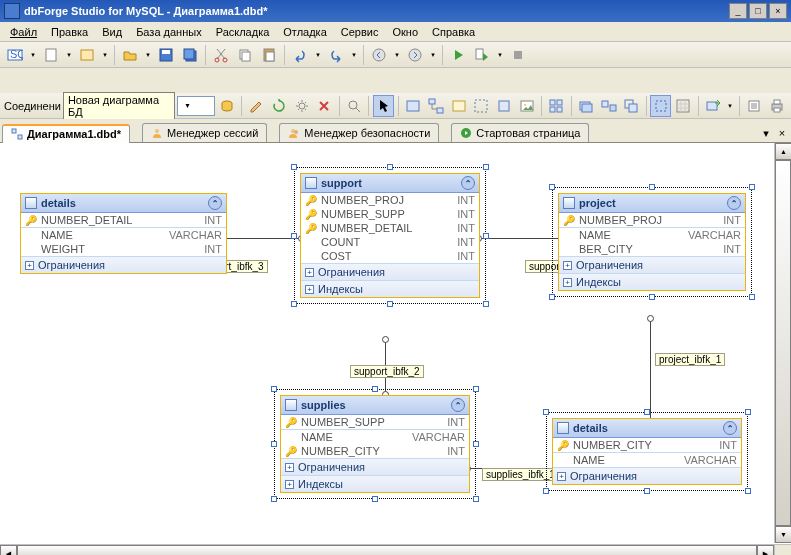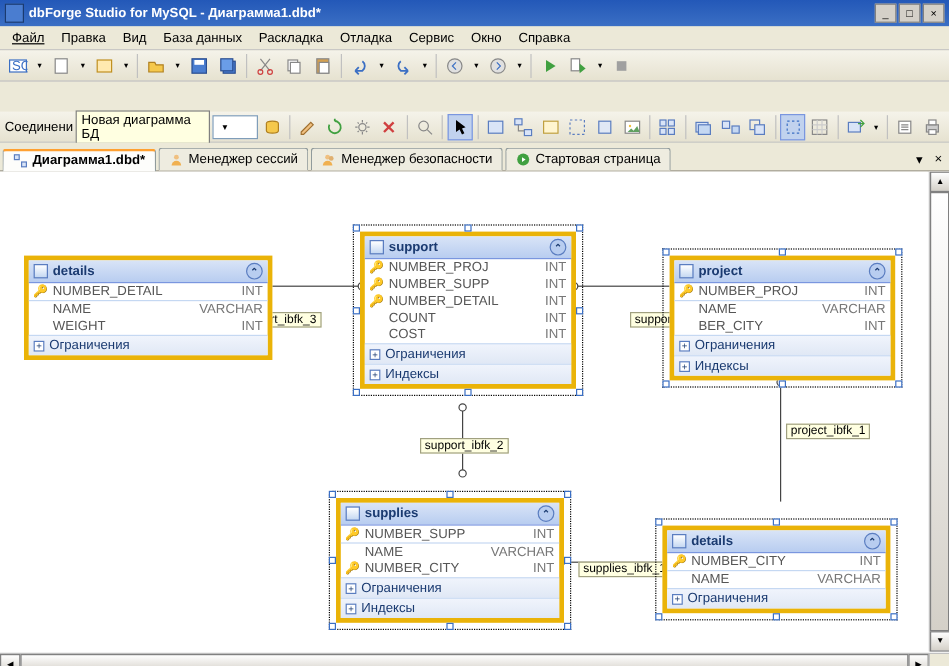--- a/index.html
+++ b/index.html
@@ -19,29 +19,29 @@
 .tbtn { width: 22px; height: 22px; display: flex; align-items: center; justify-content: center; cursor: default; border: 1px solid transparent; }
 .tsep { width: 1px; height: 20px; background: #c0c0c0; margin: 0 2px; }
 .tdrop { width: 10px; display: flex; align-items: center; justify-content: center; font-size: 7px; }
 
 .toolbar2 { background: linear-gradient(#f5f3ea,#e6e2d0); height: 26px; display: flex; align-items: center; padding: 0 4px; gap: 2px; border-bottom: 1px solid #c0c0c0; margin-top: 25px; }
 .combo { height: 20px; background: #fff; border: 1px solid #7f9db9; padding: 0 4px; display: flex; align-items: center; }
 .combo.arrow::after { content: "▾"; margin-left: 4px; font-size: 8px; }
 .hint-label { background: #ffffe1; border: 1px solid #808080; padding: 1px 4px; }
 
 .tabstrip { background: #ece9d8; height: 24px; display: flex; align-items: flex-end; padding: 0 2px; border-bottom: 1px solid #8a867a; position: relative; }
-.tab { display: flex; align-items: center; gap: 4px; padding: 3px 8px; background: #eeece0; border: 1px solid #919b9c; border-bottom: none; border-top-left-radius: 3px; border-top-right-radius: 3px; margin-right: 2px; cursor: default; }
+.tab { display: flex; align-items: center; gap: 4px; padding: 3px 8px; background: #eeece0; border: 1px solid #919b9c; border-bottom: none; border-top-left-radius: 3px; border-top-right-radius: 3px; margin-right: 12px; cursor: default; }
 .tab.active { background: #fdfdfb; font-weight: bold; border-top: 2px solid #ffa030; padding-top: 2px; position: relative; z-index: 2; top: 1px; }
 .tab-icon { width: 12px; height: 12px; }
 .tabstrip-right { margin-left: auto; display: flex; gap: 2px; padding-bottom: 2px; }
 
 .canvas-wrap { position: relative; width: 791px; height: 418px; background: #fff; overflow: hidden; }
 .canvas { position: absolute; left: 0; top: 0; width: 773px; height: 400px; background: #fff; }
 
-.dbtable { position: absolute; background: #fff; border: 4px solid #eab308; margin-top: 20px; }
+.dbtable { position: absolute; background: #fff; border: 1px solid #eab308; }
 .dbtable.selected { outline: 1px dotted #000; outline-offset: 5px; }
 .selhandle { position: absolute; width: 6px; height: 6px; background: #fff; border: 1px solid #3b6fc4; }
 .dbhead { background: linear-gradient(#d9e4f7,#b8cdf0); display: flex; align-items: center; padding: 2px 4px; gap: 4px; font-weight: bold; color: #1a3a70; border-bottom: 1px solid #7a96df; }
 .dbhead .ticon { width: 12px; height: 12px; background: linear-gradient(#fff,#c5d8f2); border: 1px solid #5a7dc0; }
 .dbhead .collapse { margin-left: auto; width: 14px; height: 14px; border-radius: 7px; background: #b8cdf0; border: 1px solid #5a7dc0; display: flex; align-items: center; justify-content: center; font-size: 8px; color: #1a3a70; }
 .dbrow { display: flex; align-items: center; padding: 1px 4px; gap: 4px; color: #555; }
 .dbrow .key { width: 12px; }
 .dbrow .fn { flex: 1; }
 .dbrow .ft { color: #777; }
 .keyicon { color: #d4a017; font-size: 10px; }

